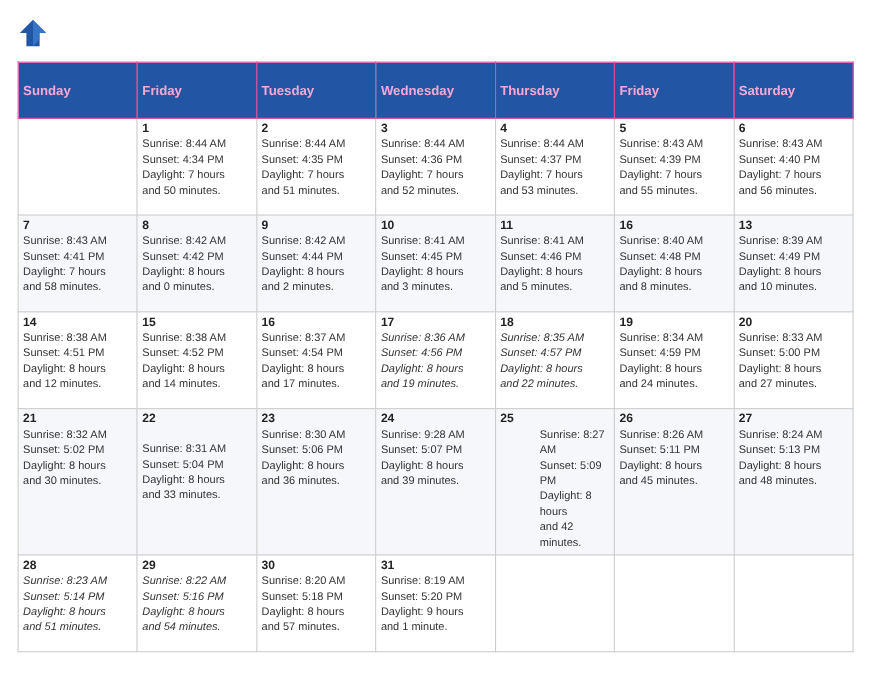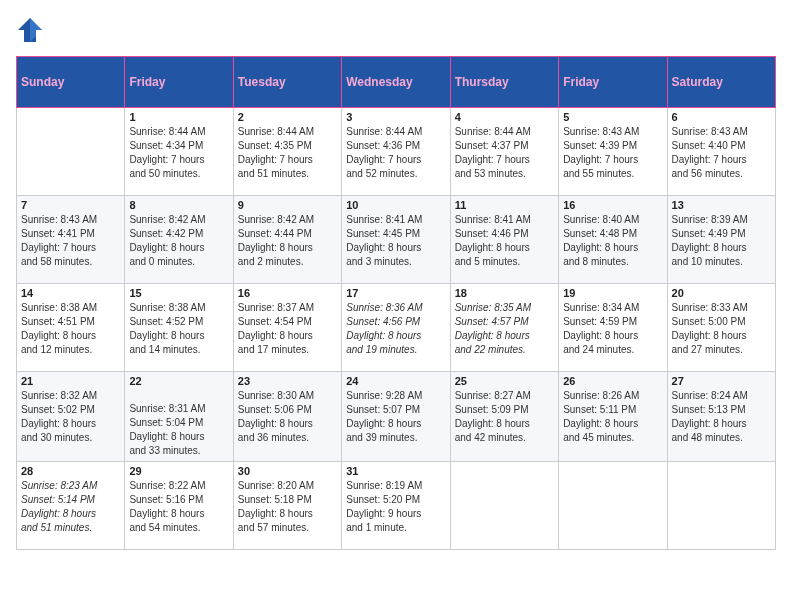--- a/index.html
+++ b/index.html
@@ -294,21 +294,21 @@
         </td>
         <td>
           <div class="day-number">24</div>
           <div class="day-info" style="white-space: pre-line;">Sunrise: 9:28 AM
 Sunset: 5:07 PM
 Daylight: 8 hours
 and 39 minutes.</div>
         </td>
         <td>
           <div class="day-number">25</div>
-          <div class="day-info" style="white-space: pre-line;">Sunrise: 8:27 AM
+          <div class="day-info" style="white-space: pre-line; margin-left: 36px;">Sunrise: 8:27 AM
 Sunset: 5:09 PM
 Daylight: 8 hours
 and 42 minutes.</div>
         </td>
         <td>
           <div class="day-number">26</div>
           <div class="day-info" style="white-space: pre-line;">Sunrise: 8:26 AM
 Sunset: 5:11 PM
 Daylight: 8 hours
 and 45 minutes.</div>
@@ -324,21 +324,21 @@
       <tr>
         <td>
           <div class="day-number">28</div>
           <div class="day-info" style="white-space: pre-line; font-style: italic;">Sunrise: 8:23 AM
 Sunset: 5:14 PM
 Daylight: 8 hours
 and 51 minutes.</div>
         </td>
         <td>
           <div class="day-number">29</div>
-          <div class="day-info" style="white-space: pre-line;">Sunrise: 8:22 AM
+          <div class="day-info" style="white-space: pre-line; font-style: italic;">Sunrise: 8:22 AM
 Sunset: 5:16 PM
 Daylight: 8 hours
 and 54 minutes.</div>
         </td>
         <td>
           <div class="day-number">30</div>
           <div class="day-info" style="white-space: pre-line;">Sunrise: 8:20 AM
 Sunset: 5:18 PM
 Daylight: 8 hours
 and 57 minutes.</div>

